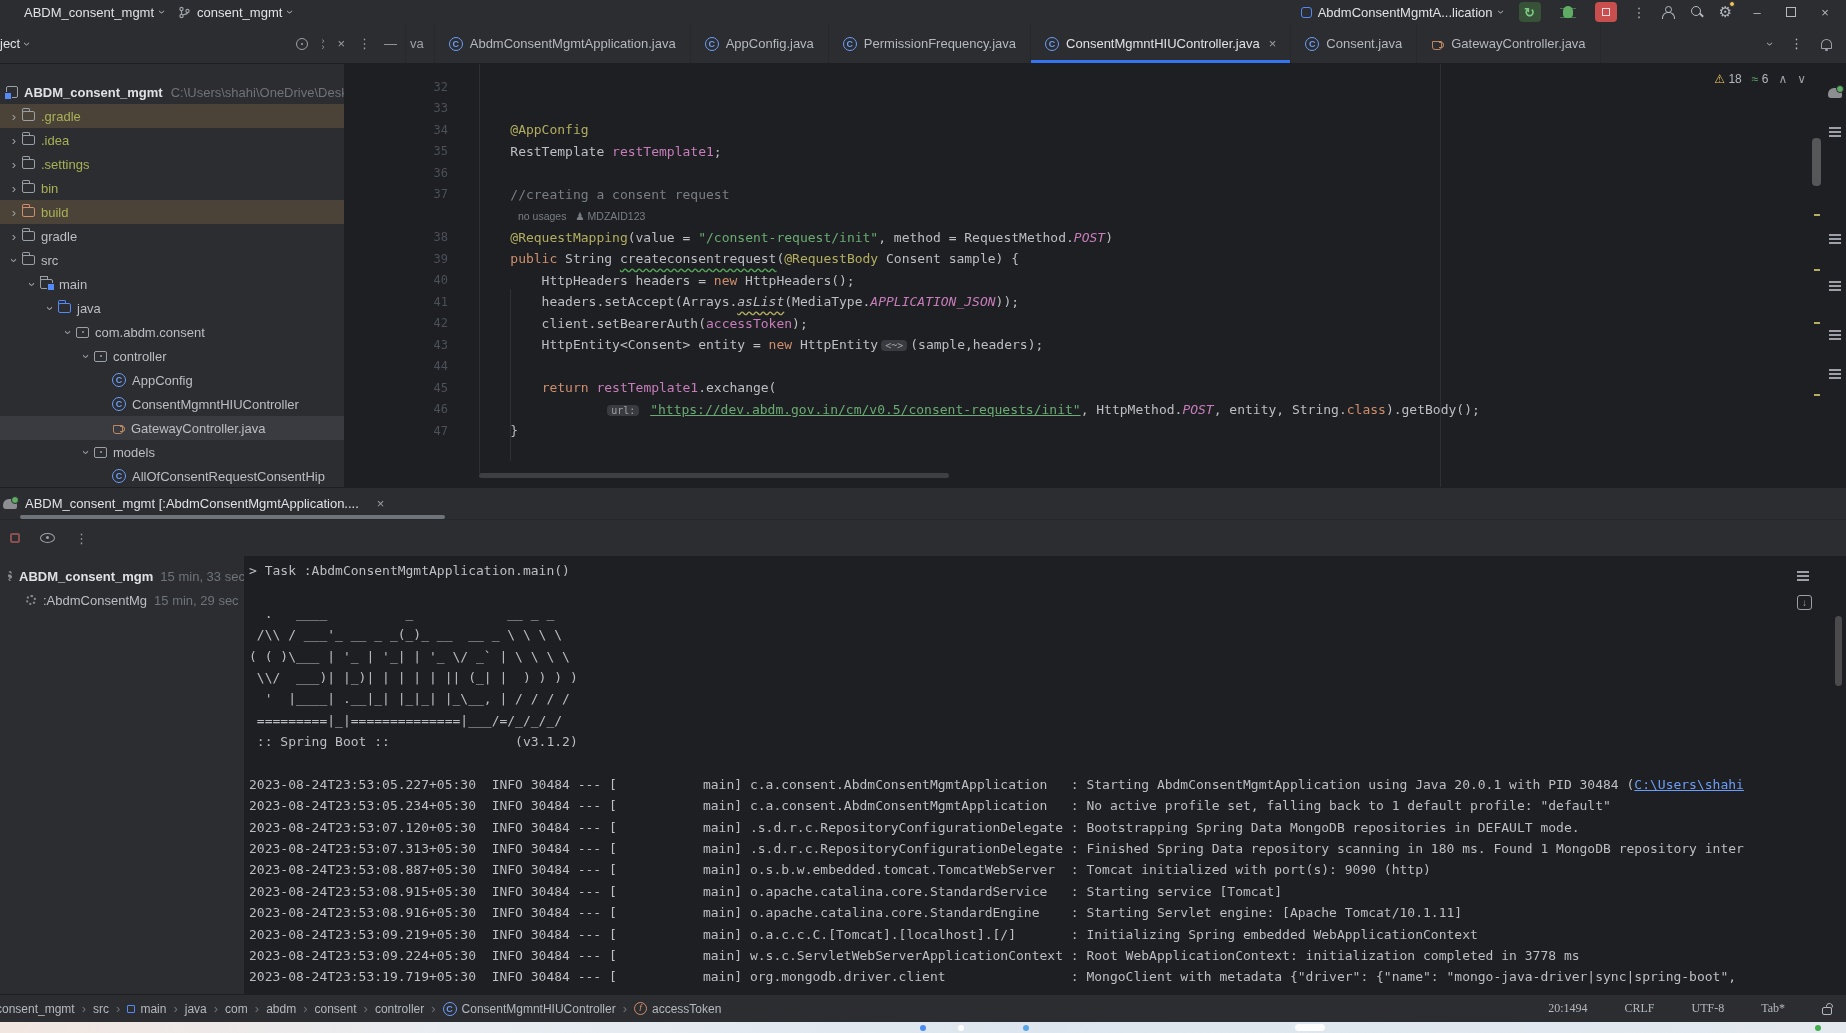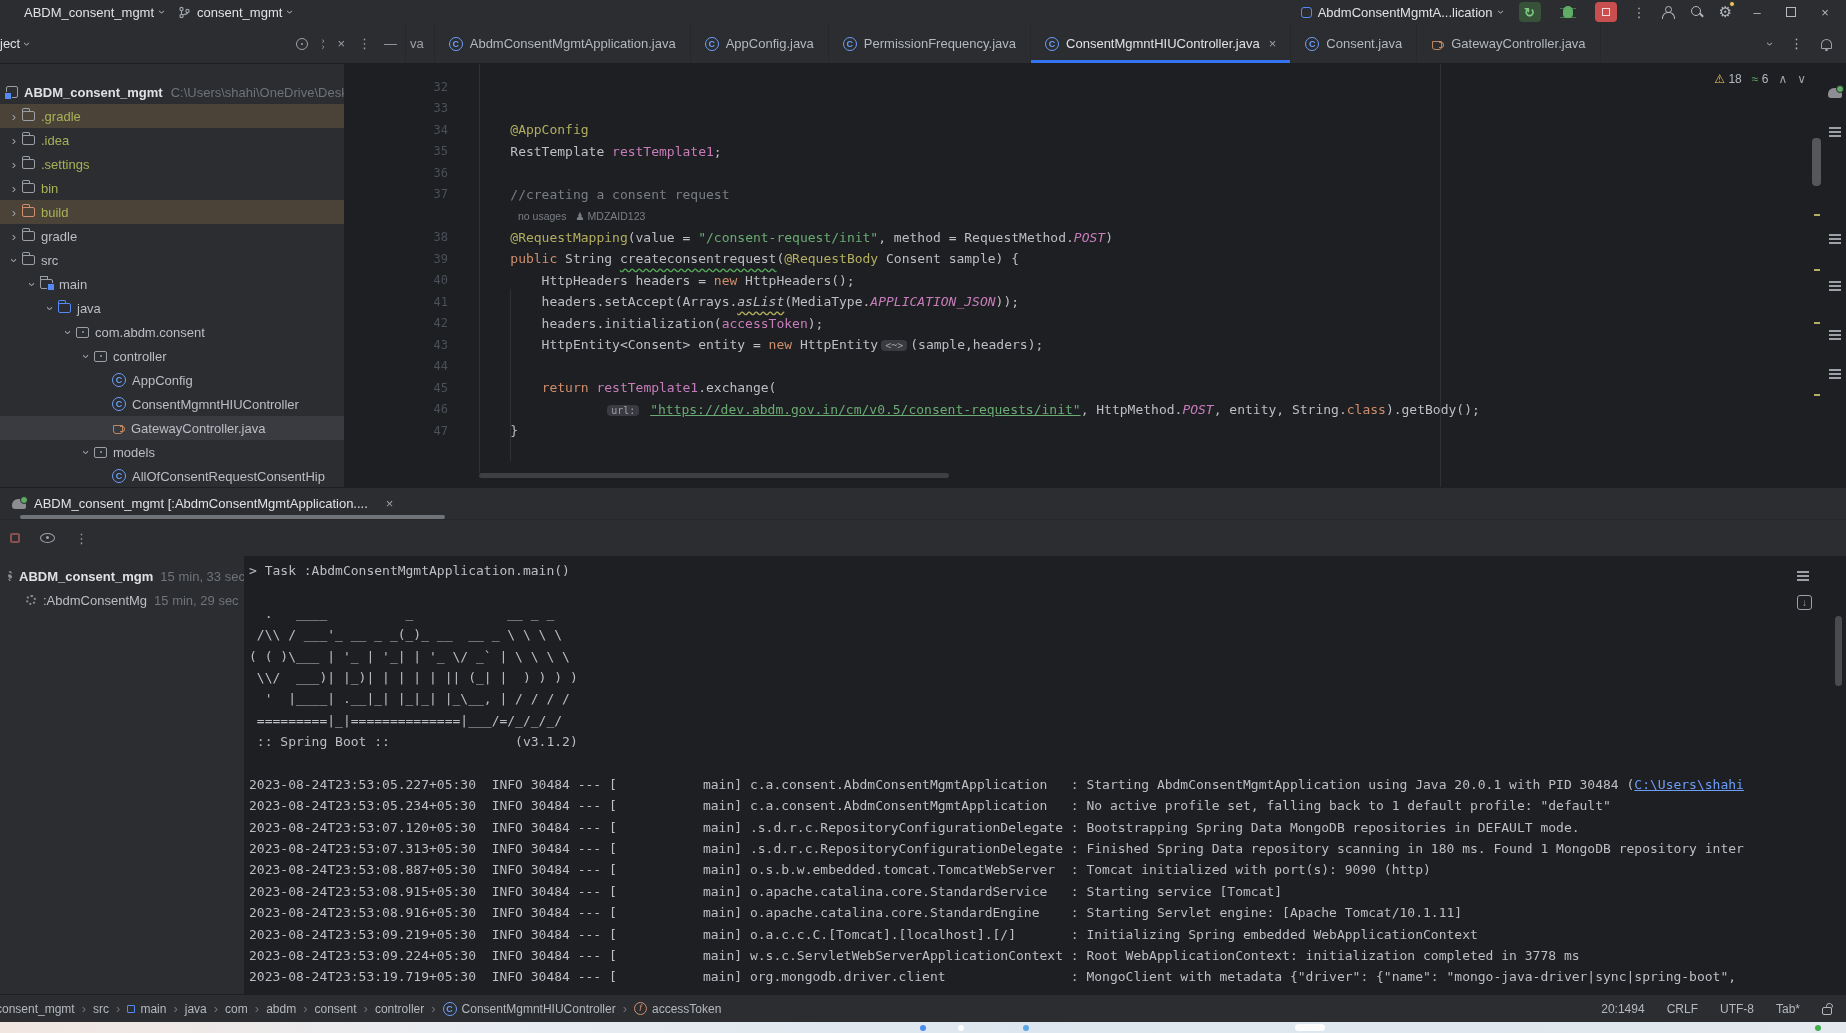--- a/index.html
+++ b/index.html
@@ -153,21 +153,21 @@
   .estripe{ position:absolute; right:22px; top:0; bottom:0; width:14px; }
   .estripe .thumb{ position:absolute; left:2px; top:74px; width:9px; height:48px;
             background:rgba(255,255,255,.25); border-radius:4px; }
   .emark{ position:absolute; left:4px; width:6px; height:2px; background:#b3ae60; }
   .rstripe{ position:absolute; right:0; top:0; bottom:0; width:22px; background:#1e1f22;
             display:flex; flex-direction:column; align-items:center; }
 
   
   .runpanel{ position:absolute; left:0; top:487px; width:1846px; height:507px;
              background:#2b2d30; border-top:1px solid #1e1f22; }
-  .run-tabrow{ height:31px; display:flex; align-items:center; position:relative; padding-left:12px; }
+  .run-tabrow{ height:31px; display:flex; align-items:center; position:relative; padding-left:3px; }
   .run-tab{ display:flex; align-items:center; gap:8px; color:#dfe1e5; }
   .run-tab .x{ color:#9da0a8; margin-left:10px; }
   .run-underline{ position:absolute; left:20px; top:27px; width:425px; height:3.5px;
              background:#6f737a; border-radius:2px; }
   .run-toolbar{ height:37px; display:flex; align-items:center; gap:20px; padding-left:10px;
              border-top:1px solid #26282b; }
   .run-body{ position:absolute; left:0; top:68px; right:0; bottom:0; display:flex; }
   .run-list{ width:244px; background:#2b2d30; padding-top:8px; }
   .prow{ height:24px; display:flex; align-items:center; gap:7px; padding-left:8px; white-space:nowrap; overflow:hidden;}
   .prow.ind{ padding-left:26px; }
@@ -184,21 +184,21 @@
   .con-scroll{ position:absolute; right:4px; top:60px; width:7px; height:70px;
              background:rgba(255,255,255,.2); border-radius:4px; }
 
   
   .statusbar{ position:absolute; left:0; top:994px; width:1846px; height:28px; background:#2b2d30;
               border-top:1px solid #1e1f22; display:flex; align-items:center; font-size:12px;
               color:#b4b8bf; }
   .crumbs{ display:flex; align-items:center; gap:7px; margin-left:-4px; white-space:nowrap; overflow:hidden; }
   .crumb{ display:flex; align-items:center; gap:5px; }
   .csep{ color:#6f737a; font-size:13px; }
-  .status-right{ margin-left:auto; display:flex; align-items:center; gap:22px; padding-right:14px; }
+  .status-right{ margin-left:auto; display:flex; align-items:center; gap:37px; padding-right:14px;font-family:Liberation Serif, serif; }
 
   
   .taskbar{ position:absolute; left:0; top:1022px; width:1846px; height:11px;
             background:linear-gradient(90deg,#f2e6e0 0%,#e9edf2 25%,#dde6ee 55%,#e3e9ef 100%); }
   .tdot{ position:absolute; top:3px; width:6px; height:6px; border-radius:50%; }
   .tpill{ position:absolute; top:2px; width:30px; height:7px; background:#fdfdfd; border-radius:4px; }
 </style>
 </head>
 <body>
 
@@ -394,21 +394,21 @@
           <div class="cline"><span class="ln">33</span><span class="ct"></span></div>
           <div class="cline"><span class="ln">34</span><span class="ct"><span class="tk-pln">    </span><span class="tk-ann">@AppConfig</span></span></div>
           <div class="cline"><span class="ln">35</span><span class="ct"><span class="tk-pln">    RestTemplate </span><span class="tk-fld">restTemplate1</span><span class="tk-pln">;</span></span></div>
           <div class="cline"><span class="ln">36</span><span class="ct"></span></div>
           <div class="cline"><span class="ln">37</span><span class="ct"><span class="tk-pln">    </span><span class="tk-cmt">//creating a consent request</span></span></div>
           <div class="cline"><span class="ln"></span><span class="ct" style="padding-left: 39px;"><span class="tk-usage">no usages</span><span class="tk-author">   ♟ MDZAID123</span></span></div>
           <div class="cline"><span class="ln">38</span><span class="ct"><span class="tk-pln">    </span><span class="tk-ann">@RequestMapping</span><span class="tk-pln">(value = </span><span class="tk-str">"/consent-request/init"</span><span class="tk-pln">, method = RequestMethod.</span><span class="tk-cst">POST</span><span class="tk-pln">)</span></span></div>
           <div class="cline"><span class="ln">39</span><span class="ct"><span class="tk-pln">    </span><span class="tk-kw">public</span><span class="tk-pln"> String </span><span class="tk-mtd">createconsentrequest</span><span class="tk-pln">(</span><span class="tk-ann">@RequestBody</span><span class="tk-pln"> Consent sample) {</span></span></div>
           <div class="cline"><span class="ln">40</span><span class="ct"><span class="tk-pln">        HttpHeaders headers = </span><span class="tk-kw">new</span><span class="tk-pln"> HttpHeaders();</span></span></div>
           <div class="cline"><span class="ln">41</span><span class="ct"><span class="tk-pln">        headers.setAccept(Arrays.</span><span class="tk-wrnit">asList</span><span class="tk-pln">(MediaType.</span><span class="tk-cst">APPLICATION_JSON</span><span class="tk-pln">));</span></span></div>
-          <div class="cline"><span class="ln">42</span><span class="ct"><span class="tk-pln">        headers.initialization(</span><span class="tk-fld">accessToken</span><span class="tk-pln">);</span></span></div>
+          <div class="cline"><span class="ln">42</span><span class="ct"><span class="tk-pln">        client.setBearerAuth(</span><span class="tk-fld">accessToken</span><span class="tk-pln">);</span></span></div>
           <div class="cline"><span class="ln">43</span><span class="ct"><span class="tk-pln">        HttpEntity&lt;Consent&gt; entity = </span><span class="tk-kw">new</span><span class="tk-pln"> HttpEntity</span><span class="tk-chip">&lt;~&gt;</span><span class="tk-pln">(sample,headers);</span></span></div>
           <div class="cline"><span class="ln">44</span><span class="ct"></span></div>
           <div class="cline"><span class="ln">45</span><span class="ct"><span class="tk-pln">        </span><span class="tk-kw">return</span><span class="tk-pln"> </span><span class="tk-fld">restTemplate1</span><span class="tk-pln">.exchange(</span></span></div>
           <div class="cline"><span class="ln">46</span><span class="ct"><span class="tk-pln">                </span><span class="tk-chip">url:</span><span class="tk-pln"> </span><span class="tk-strlink">"https://dev.abdm.gov.in/cm/v0.5/consent-requests/init"</span><span class="tk-pln">, HttpMethod.</span><span class="tk-cst">POST</span><span class="tk-pln">, entity, String.</span><span class="tk-kw">class</span><span class="tk-pln">).getBody();</span></span></div>
           <div class="cline"><span class="ln">47</span><span class="ct"><span class="tk-pln">    }</span></span></div>
         </div>
       <div class="insp">
         <span><span class="w">⚠</span>
           <span>18</span></span>
         <span><span class="g">≈</span>

